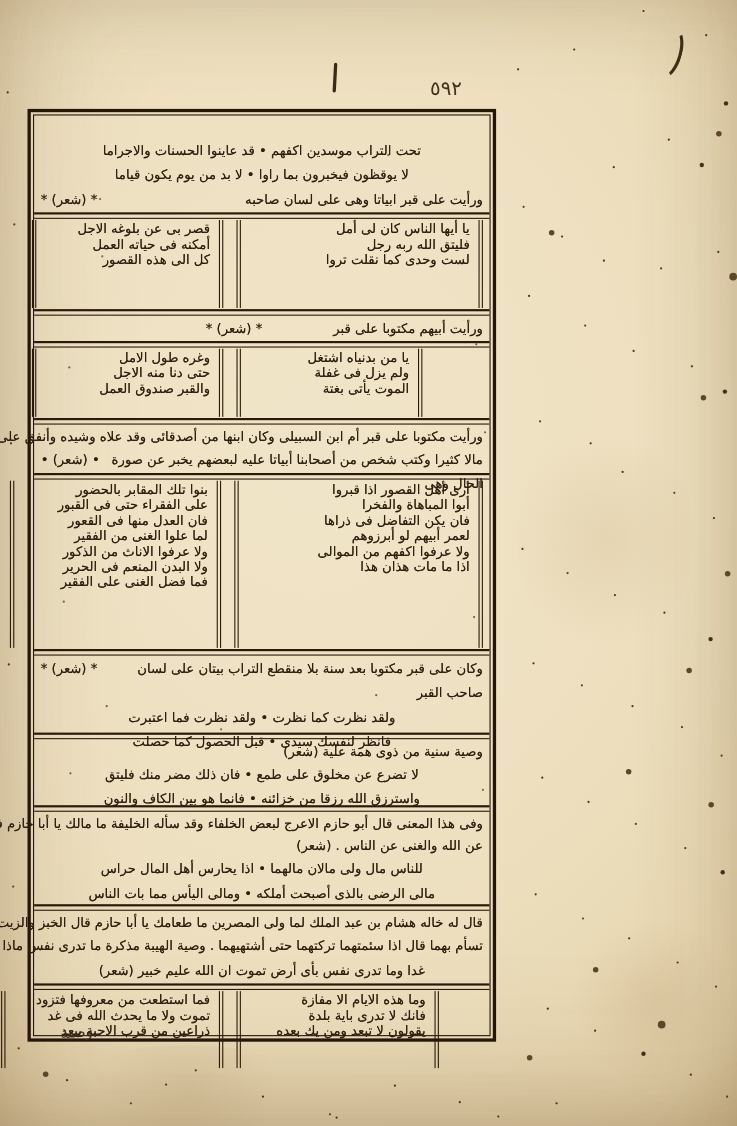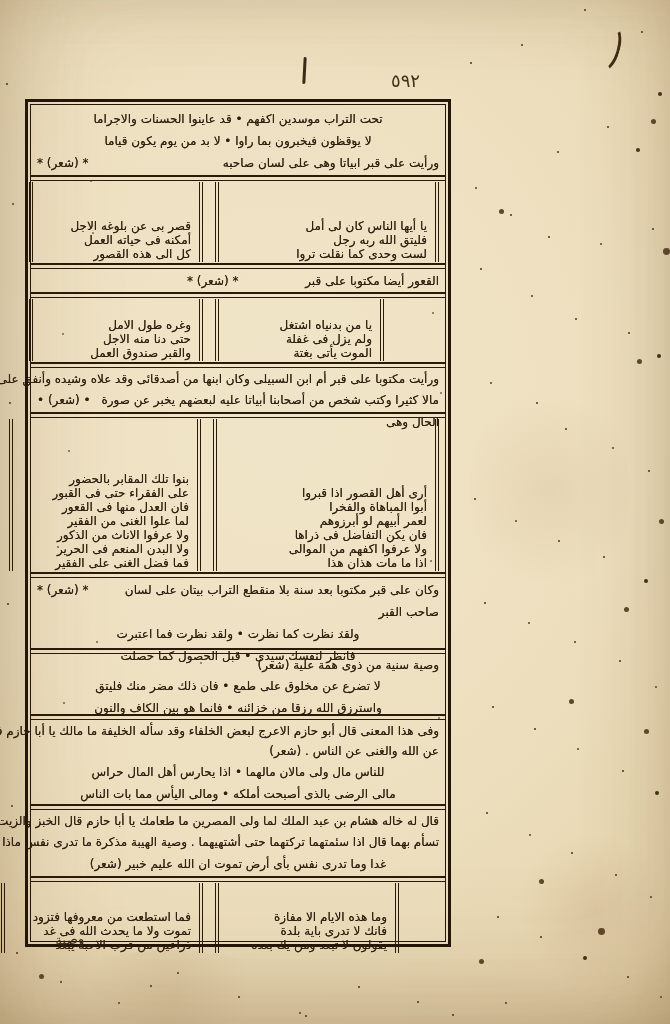--- a/index.html
+++ b/index.html
@@ -64,35 +64,35 @@
 
   .folio{position:absolute;left:391px;top:70px;font-size:18px;color:#43301a;
     letter-spacing:2px;}
   .catchword{position:absolute;left:55px;top:931px;font-size:13.5px;color:#3c2a15;
     transform:rotate(-4deg);}
 
   
   .frame{position:absolute;left:25px;top:99px;width:420px;height:842px;
     border:3px solid #241708;background:rgba(240,228,198,.25);}
   .frame-inner{position:absolute;inset:2px;border:1px solid #241708;
-    padding:3px 6px 2px;display:flex;flex-direction:column;direction:rtl;
+    padding:21px 6px 2px;display:flex;flex-direction:column;direction:rtl;
     color:#2e1f10;font-size:12px;
     text-shadow:0 0 .4px rgba(46,31,16,.8);}
 
   .hr{height:3px;border-top:2px solid #2b1a0a;border-bottom:1px solid #2b1a0a;
     margin:1px -6px;flex:none;}
   .sec{flex:none;display:flex;flex-direction:column;justify-content:space-around;}
   .pline{white-space:nowrap;line-height:20px;}
   .cline{text-align:center;white-space:nowrap;line-height:22px;}
   .split{display:flex;justify-content:space-between;align-items:baseline;line-height:22px;}
   .split .m{white-space:nowrap;}
 
   .vrow{display:flex;direction:rtl;align-items:stretch;flex:none;}
   .vcol{border-right:4px double #2b1a0a;border-left:4px double #2b1a0a;
-    padding:1px 8px;display:flex;flex-direction:column;justify-content:flex-end;flex:none;}
+    padding:1px 8px;display:flex;flex-direction:column;justify-content:flex-start;flex:none;}
   .vline{white-space:nowrap;font-size:12px;}
 </style>
 </head>
 <body>
 
 <div class="paper"></div>
 <div class="stain a"></div>
 <div class="stain b"></div>
 <div class="stain c"></div>
 <div class="spots"></div>
@@ -124,21 +124,21 @@
       <div class="vcol" style="width:150px;margin-right:12px">
         <div class="vline">قصر بى عن بلوغه الاجل</div>
         <div class="vline">أمكنه فى حياته العمل</div>
         <div class="vline">كل الى هذه القصور</div>
       </div>
     </div>
     <div class="hr"></div>
 
     <div class="sec" style="height:21px">
       <div class="split" style="padding-left:150px">
-        <span>القعور أيضا مكتوبا على قبر</span>
+        <span>ورأيت أبيهم مكتوبا على قبر</span>
         <span class="m">* (شعر) *</span>
       </div>
     </div>
     <div class="hr"></div>
 
     <div class="vrow" style="height:62px">
       <div class="vcol" style="width:145px;margin-right:55px">
         <div class="vline">يا من بدنياه اشتغل</div>
         <div class="vline">ولم يزل فى غفلة</div>
         <div class="vline">الموت يأتى بغتة</div>
@@ -157,22 +157,22 @@
         <span>مالا كثيرا وكتب شخص من أصحابنا أبياتا عليه لبعضهم يخبر عن صورة الحال وهى</span>
         <span class="m">• (شعر) •</span>
       </div>
     </div>
     <div class="hr"></div>
 
     <div class="vrow" style="height:152px">
       <div class="vcol" style="width:202px">
         <div class="vline">أرى أهل القصور اذا قبروا</div>
         <div class="vline">أبوا المباهاة والفخرا</div>
+        <div class="vline">فان يكن التفاضل فى ذراها</div>
         <div class="vline">لعمر أبيهم لو أبرزوهم</div>
-        <div class="vline">فان يكن التفاضل فى ذراها</div>
         <div class="vline">ولا عرفوا اكفهم من الموالى</div>
         <div class="vline">اذا ما مات هذان هذا</div>
       </div>
       <div class="vcol" style="width:168px;margin-right:12px">
         <div class="vline">بنوا تلك المقابر بالحضور</div>
         <div class="vline">على الفقراء حتى فى القبور</div>
         <div class="vline">فان العدل منها فى القعور</div>
         <div class="vline">لما علوا الغنى من الفقير</div>
         <div class="vline">ولا عرفوا الاناث من الذكور</div>
         <div class="vline">ولا البدن المنعم فى الحرير</div>

